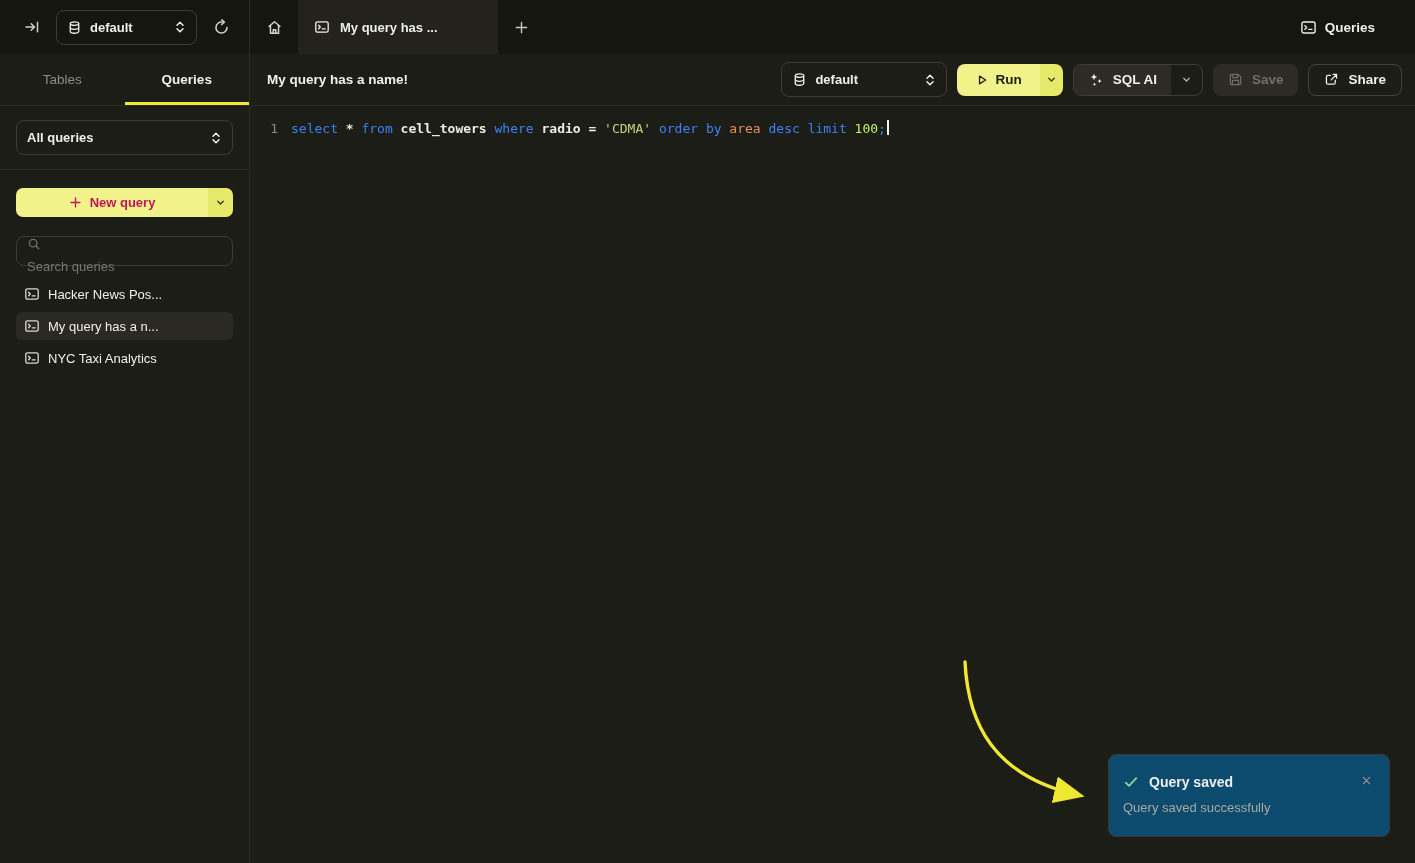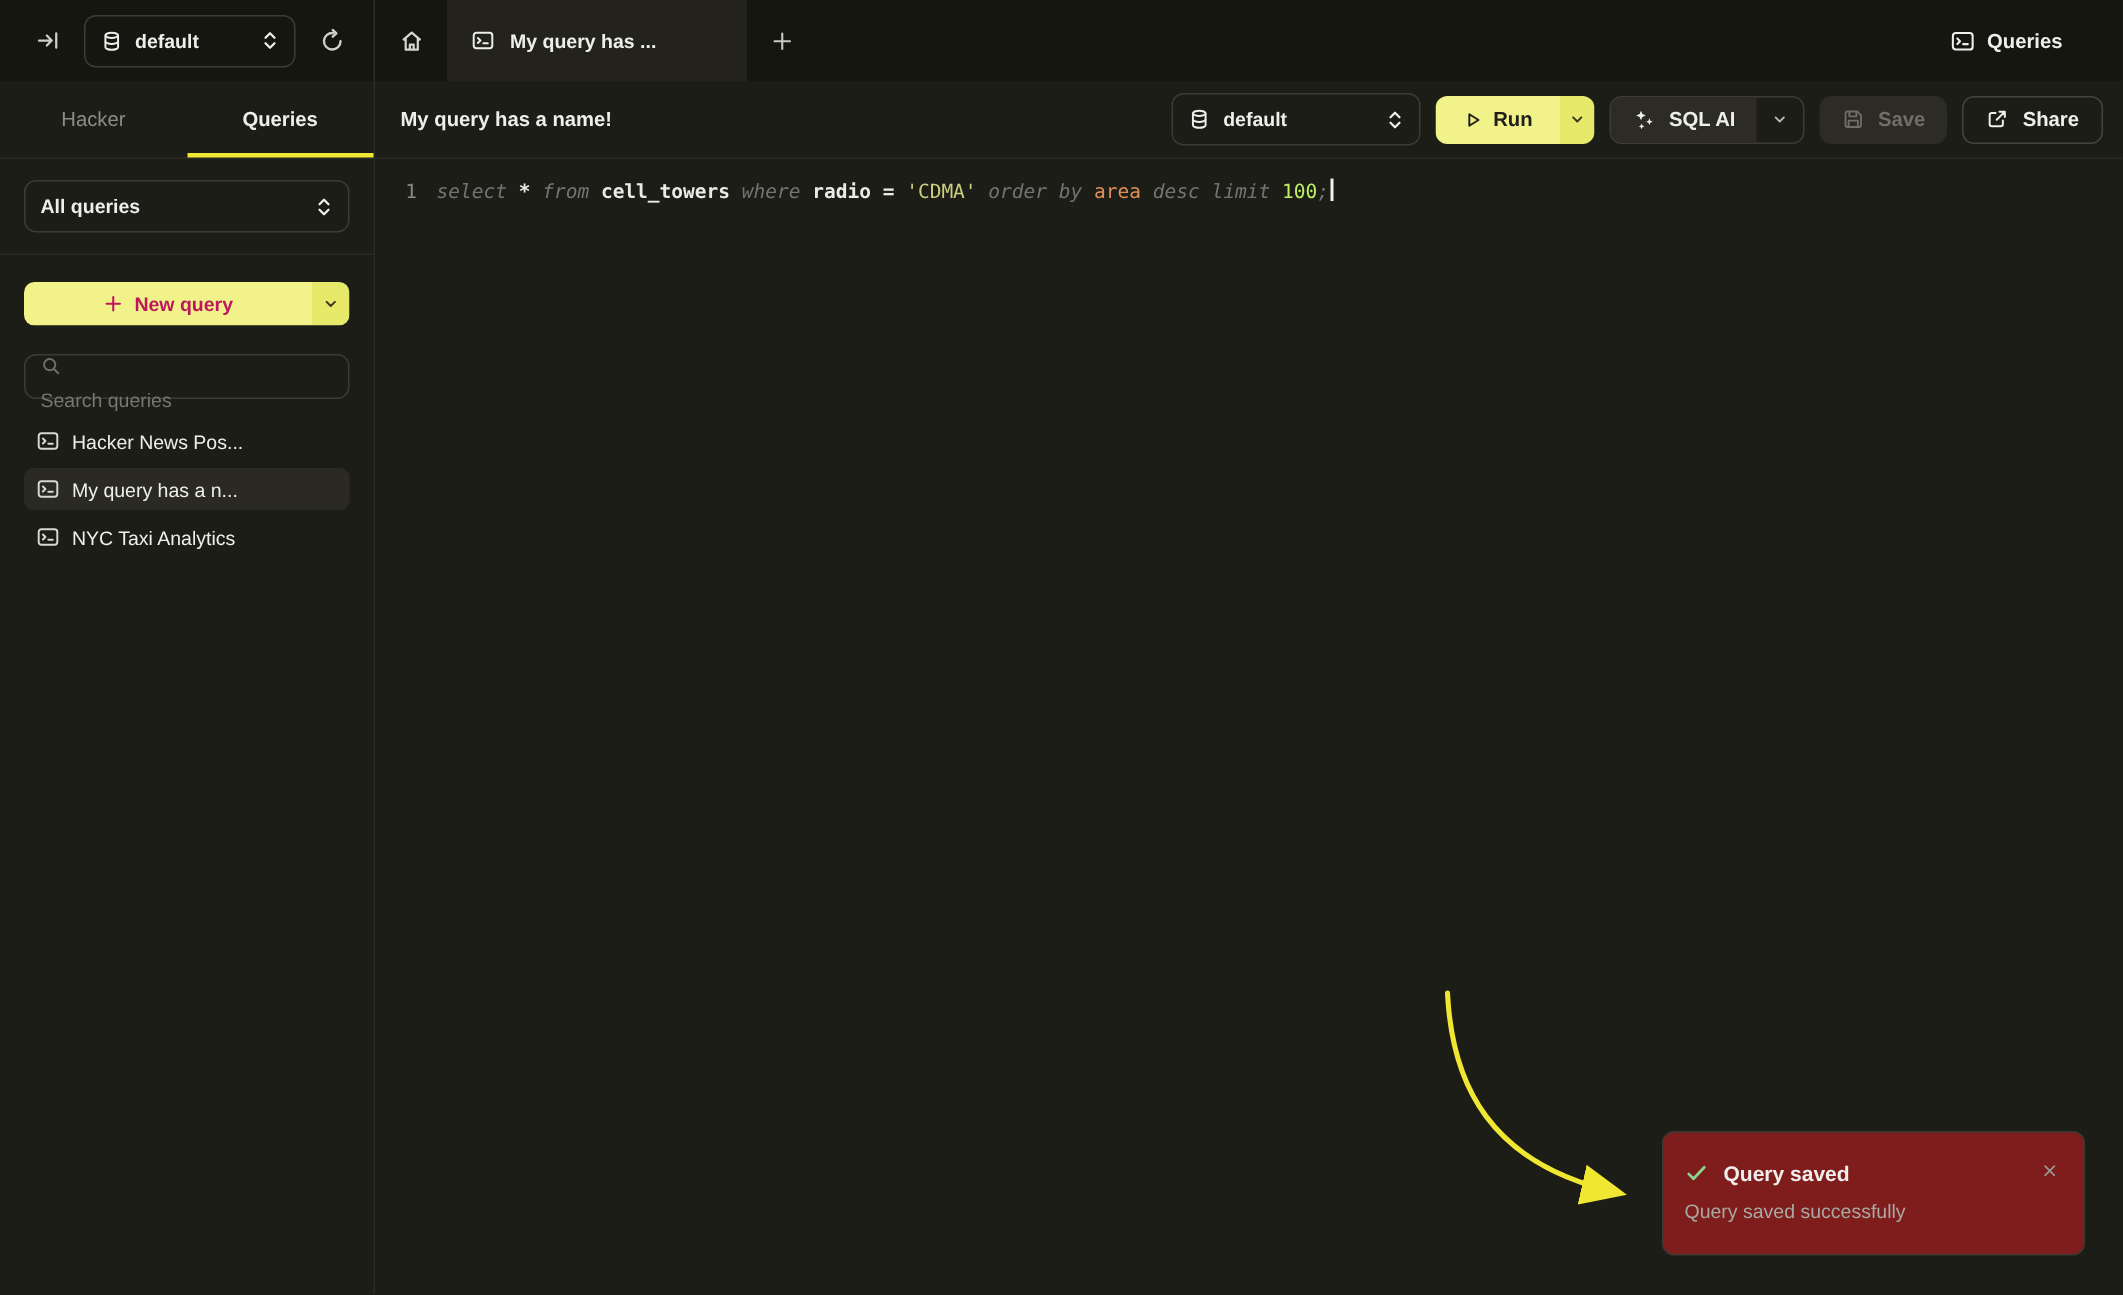--- a/index.html
+++ b/index.html
@@ -73,33 +73,33 @@
   .sqlai-main { background:var(--bg-control); display:flex; align-items:center; gap:9px; padding:0 14px; font-size:13.5px; font-weight:700; color:var(--text); }
   .sqlai-chev { width:31px; display:flex; align-items:center; justify-content:center; color:#b9b9b3; }
   .btn { height:32px; display:flex; align-items:center; gap:9px; padding:0 15px; border-radius:8px; font-size:13.5px; font-weight:700; }
   .save-btn { background:var(--bg-control); color:var(--text-dim); cursor:default; }
   .share-btn { border:1px solid #44443d; color:var(--text); }
 
   
   .editor { padding:13px 0 0 16px; display:flex; font-family:"DejaVu Sans Mono", monospace; font-size:13px; line-height:20px; }
   .gutter { width:12px; text-align:right; color:#8a8a84; margin-right:13px; flex:0 0 auto; }
   .code-line { white-space:pre; }
-  .tk-keyword { color:#737373;font-style:italic; }
+  .tk-keyword { color:#3b82f6; }
   .tk-ident { color:#eaeae7; font-weight:700; }
   .tk-string { color:#c9cf7e; }
   .tk-number { color:#bef264; }
   .tk-field { color:#e08f56; }
   .tk-plain { color:#d6d6d1; }
   .caret { display:inline-block; width:2px; height:15px; background:#f2f2ef; vertical-align:-2px; margin-left:1px; }
 
   
   .arrow-annotation { position:absolute; left:938px; top:648px; pointer-events:none; }
 
   
-  .toast { position:absolute; left:1108px; top:754px; width:282px; height:83px; background:#7f1d1d; border:1px solid #3a3a33; border-radius:8px; padding:19px 14px 0; }
+  .toast { position:absolute; left:1108px; top:754px; width:282px; height:83px; background:#0c4a6e; border:1px solid #3a3a33; border-radius:8px; padding:19px 14px 0; }
   .toast-row { display:flex; align-items:center; gap:10px; }
   .toast-title { font-size:14px; font-weight:700; color:var(--text); }
   .toast-close { margin-left:auto; color:#9b9b95; width:18px; height:18px; display:flex; align-items:center; justify-content:center; margin-top:-4px; }
   .toast-msg { margin-top:10px; font-size:13px; color:#a9a9a3; }
 </style>
 </head>
 <body style="--accent: #f1f28a; --accent-dark: #e7e96b; --accent-bright: #f0e732; --success: #86d98f;">
 
 <header class="topbar">
   <div class="topbar-left">
@@ -167,21 +167,21 @@
           <path d="M4.6 6.3 6.3 8 4.6 9.7M8.2 9.8h3"></path>
         </svg>
       </span>
       <span>Queries</span>
     </div>
   </div>
 </header>
 
 <aside class="sidebar">
   <div class="side-tabs">
-    <button class="side-tab">Hacker</button>
+    <button class="side-tab">Tables</button>
     <button class="side-tab active">Queries</button>
   </div>
   <div class="side-body">
     <button class="select all-queries">
       <span>All queries</span>
       <span>
         <svg width="12" height="14" viewBox="0 0 12 14" fill="none" stroke="currentColor" stroke-width="1.5" stroke-linecap="round" stroke-linejoin="round">
           <path d="M3 5.2 6 2.2l3 3M3 8.8l3 3 3-3"></path>
         </svg>
       </span>

